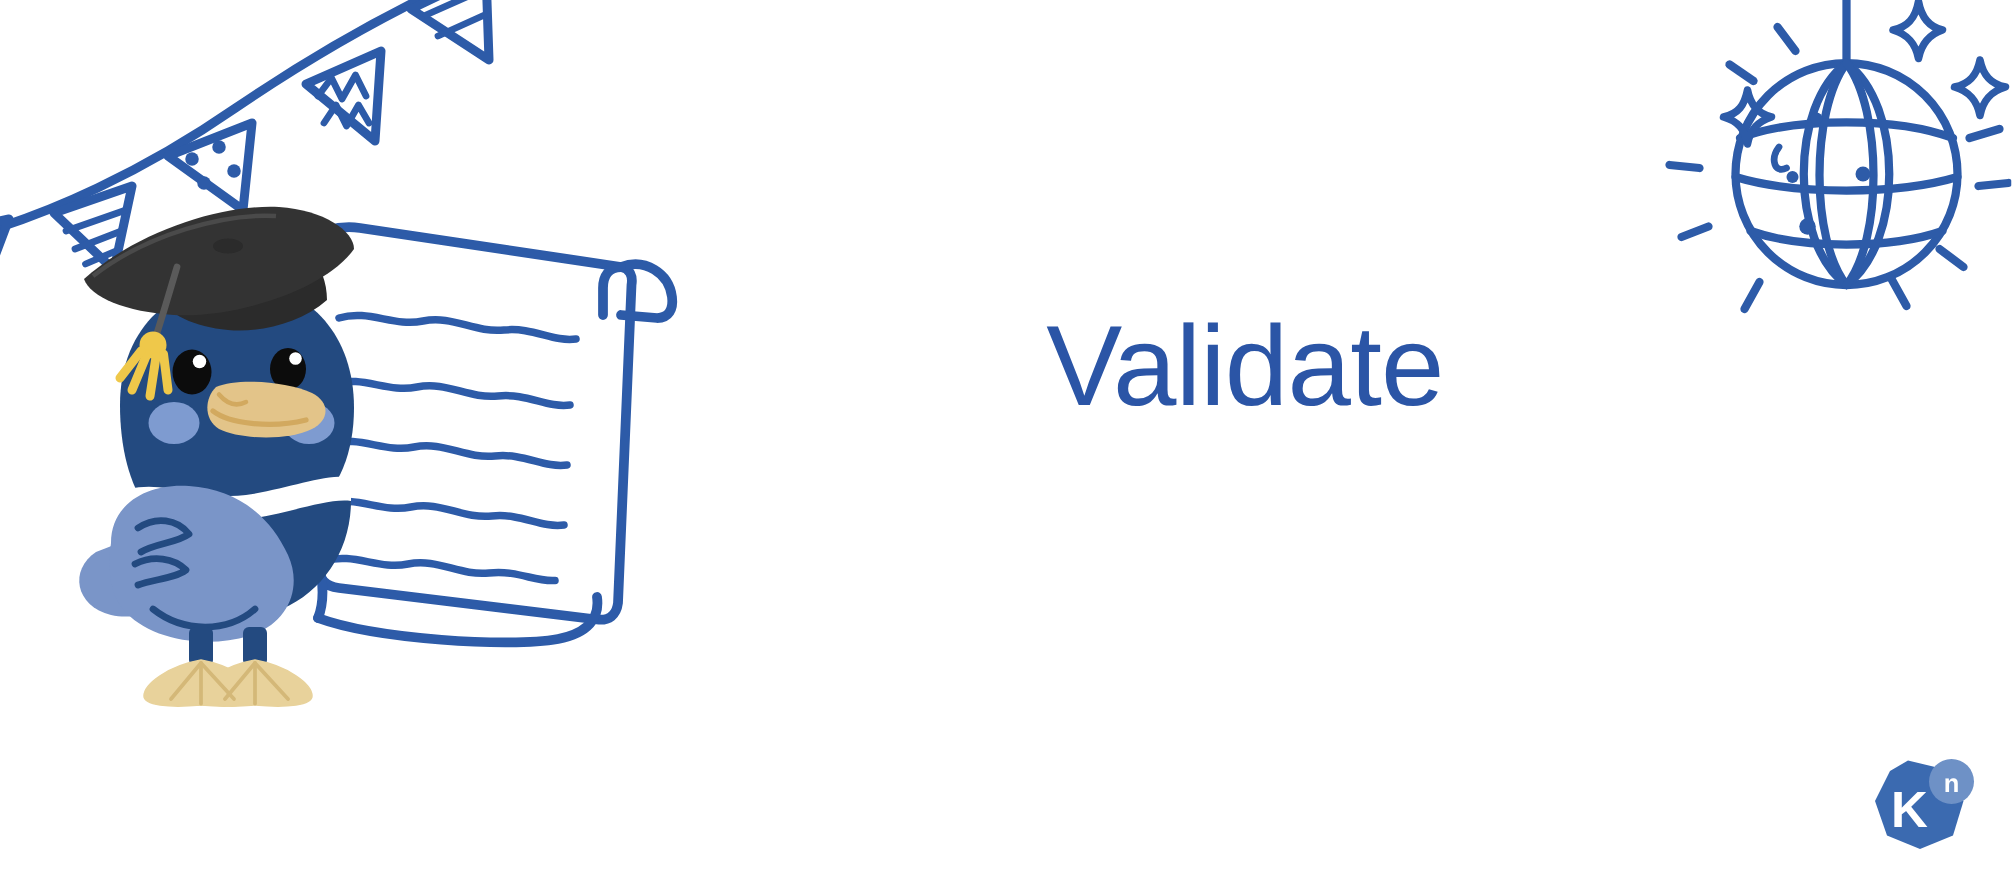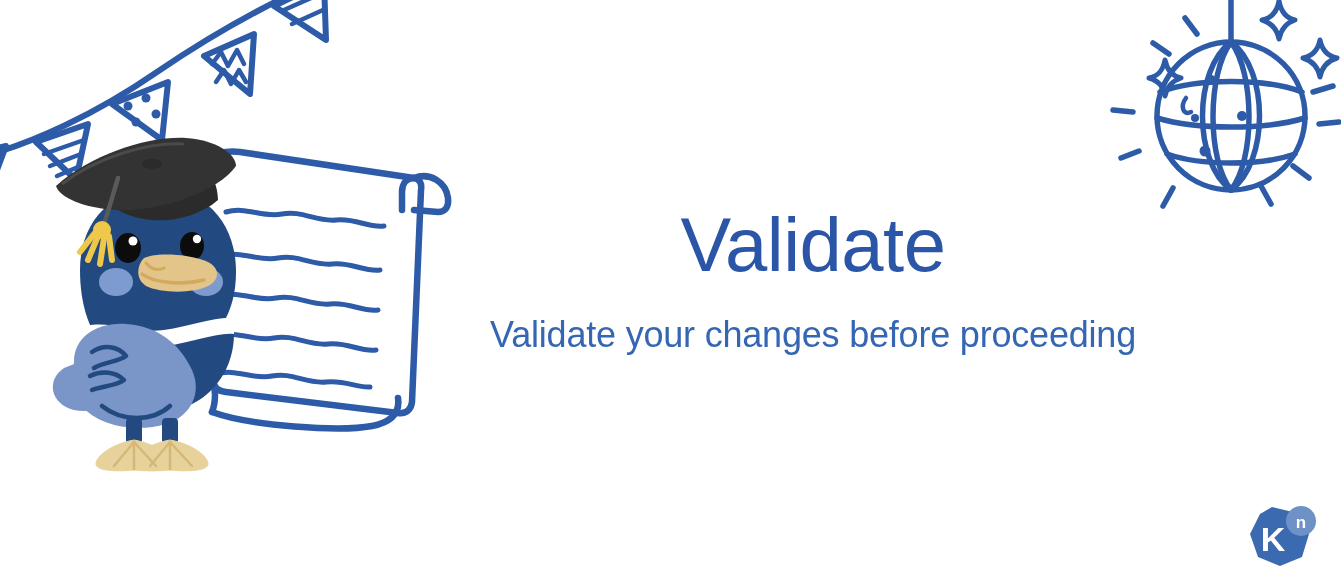--- a/index.html
+++ b/index.html
@@ -42,21 +42,21 @@
     left: 40px;
     top: 130px;
     width: 440px;
     height: 345px;
     pointer-events: none;
   }
 
   
   .text-block {
     position: absolute;
-    left: 463px;
+    left: 480px;
     top: 205px;
     width: 700px;
     text-align: center;
   }
   .slide-title {
     font-family: "Liberation Sans", sans-serif;
     font-size: 76px;
     font-weight: 400;
     line-height: 1.05;
     letter-spacing: -0.5px;
@@ -281,21 +281,20 @@
           <path d="M64 108 L 60 134"></path>
           <path d="M69 106 L 72 130"></path>
           <path d="M54 104 L 40 122"></path>
         </g>
       </g>
     </g>
   </svg>
 
   <div class="text-block">
     <h1 class="slide-title">Validate</h1>
-    <p class="slide-subtitle">Validate your changes before proceeding</p>
   </div>
 
   <svg class="brand-logo" viewBox="0 0 84 74">
 
     <path d="M33 4 L 58 10 L 70 31 L 63 54 L 41 63 L 19 54 L 11 31 L 21 11 Z" fill="#3B6AB0"></path>
     <text x="34" y="48" font-family="Liberation Sans, sans-serif" font-size="34" font-weight="bold" fill="#ffffff" text-anchor="middle">K</text>
 
     <circle cx="62" cy="18" r="15" fill="#6E91C6"></circle>
     <text x="62" y="25" font-family="Liberation Sans, sans-serif" font-size="17" font-weight="bold" fill="#ffffff" text-anchor="middle">n</text>
   </svg>

